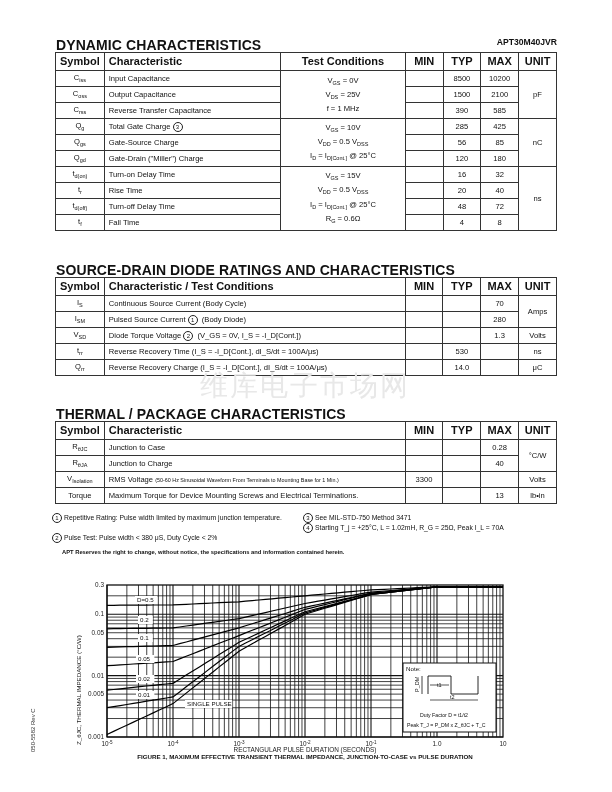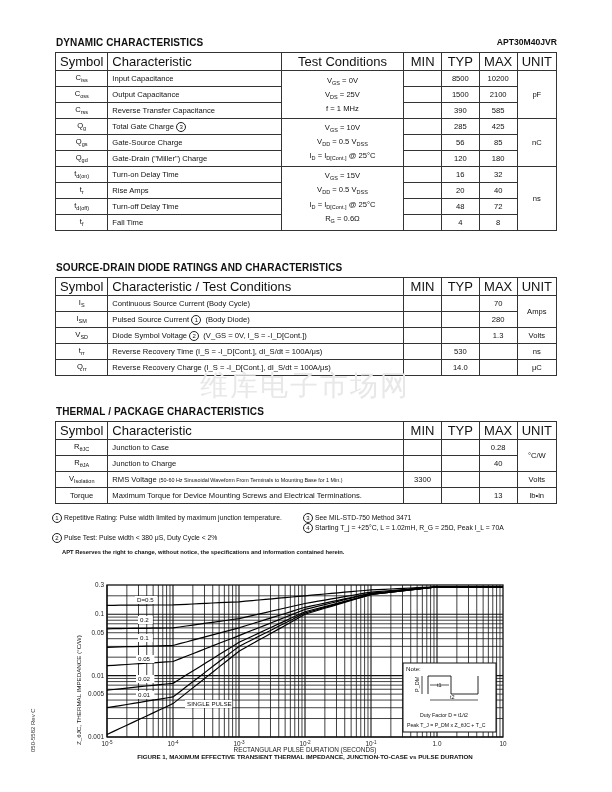--- a/index.html
+++ b/index.html
@@ -1,23 +1,23 @@
 <!DOCTYPE html>
 <html><head>
 <meta charset="utf-8">
 <style>
   html, body { margin:0; padding:0; background:#ffffff; }
   body { width:612px; height:792px; position:relative; overflow:hidden;
          font-family:"Liberation Sans", sans-serif; color:#111; }
   .abs { position:absolute; }
-  .sect-title { font-weight:bold; font-size:10px; letter-spacing:0.1px; }
+  .sect-title { font-weight:bold; font-size:14px; letter-spacing:0.1px; }
   .part-no { font-weight:bold; font-size:8.6px; }
   table.spec { position:absolute; border-collapse:collapse; border:1.4px solid #222; font-size:7.6px; }
   table.spec td, table.spec th { border:0.8px solid #333; padding:0 4px; line-height:1; }
-  table.spec th { font-weight:normal; font-size:13px; height:17px; }
+  table.spec th { font-weight:bold; font-size:11px; height:17px; }
   table.spec td { height:15px; }
   .c { text-align:center; }
   .l { text-align:left;margin-top:7px; }
   .sym { text-align:center; }
   .note { font-size:6.8px; line-height:9px; }
   .circ { display:inline-block; width:8px; height:8px; border:0.8px solid #222; border-radius:50%;
           font-size:6px; line-height:8px; text-align:center; margin-right:2px; vertical-align:0px; }
   sub { font-size:5.5px; vertical-align:-2px; }
   .small { font-size:5.4px; }
   .watermark { font-family:"DejaVu Serif", serif; color:#e8e8e8; font-size:28px; letter-spacing:2px; }
@@ -115,21 +115,21 @@
           <div>I<sub>D</sub> = I<sub>D[Cont.]</sub> @ 25°C</div>
           <div>R<sub>G</sub> = 0.6Ω</div>
     </td>
     <td class="c"></td>
     <td class="c">16</td>
     <td class="c">32</td>
     <td rowspan="4" class="c">ns</td>
   </tr>
   <tr>
     <td class="sym"><span>t</span><sub>r</sub></td>
-    <td>Rise Amps</td>
+    <td>Rise Time</td>
     <td class="c"></td>
     <td class="c">20</td>
     <td class="c">40</td>
   </tr>
   <tr>
     <td class="sym"><span>t</span><sub>d(off)</sub></td>
     <td>Turn-off Delay Time</td>
     <td class="c"></td>
     <td class="c">48</td>
     <td class="c">72</td>
@@ -173,21 +173,21 @@
   </tr>
   <tr>
     <td class="sym"><span>I</span><sub>SM</sub></td>
     <td><span>Pulsed Source Current</span> <span class="circ">1</span><span> (Body Diode)</span></td>
     <td class="c"></td>
     <td class="c"></td>
     <td class="c">280</td>
   </tr>
   <tr>
     <td class="sym"><span>V</span><sub>SD</sub></td>
-    <td><span>Diode Symbol Voltage</span> <span class="circ">2</span><span> (V_GS = 0V, I_S = -I_D[Cont.])</span></td>
+    <td><span>Diode Torque Voltage</span> <span class="circ">2</span><span> (V_GS = 0V, I_S = -I_D[Cont.])</span></td>
     <td class="c"></td>
     <td class="c"></td>
     <td class="c">1.3</td>
     <td class="c">Volts</td>
   </tr>
   <tr>
     <td class="sym"><span>t</span><sub>rr</sub></td>
     <td>Reverse Recovery Time  (I_S = -I_D[Cont.], dI_S/dt = 100A/μs)</td>
     <td class="c"></td>
     <td class="c">530</td>

